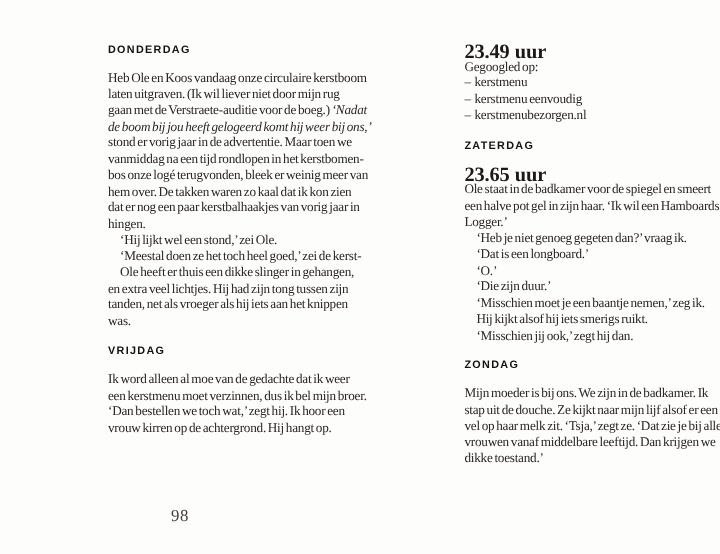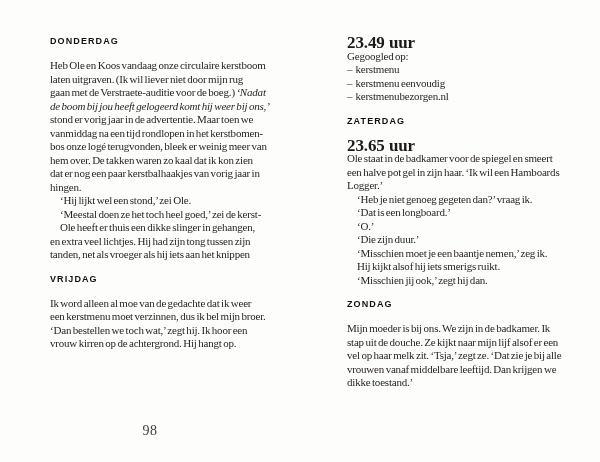--- a/index.html
+++ b/index.html
@@ -5,21 +5,21 @@
   html,body { margin:0; padding:0; }
   body {
     width:600px; height:462px;
     background:#fdfdfc;
     font-family:"Liberation Serif", serif;
     color:#2a2522;
     overflow:hidden;
   }
   .spread { position:relative; width:600px; height:462px; }
   .page-content {
-    position:absolute; top:36px; width:250px;
+    position:absolute; top:36px; width:250px;margin-left:40px;
   }
   #page-left-content  { left:50px;  }
   #page-right-content { left:347px; }
   .line {
     white-space:pre;
     font-size:11px;
     line-height:13.5px;
     letter-spacing:-0.2px;
     word-spacing:-1px;
   }
@@ -74,20 +74,21 @@
       <div class="paragraph">
         <div class="line first-indent"><span>‘Hij lijkt wel een stond,’ zei Ole.</span></div>
       </div>
       <div class="paragraph">
         <div class="line first-indent"><span>‘Meestal doen ze het toch heel goed,’ zei de kerst-</span></div>
       </div>
       <div class="paragraph">
         <div class="line first-indent"><span>Ole heeft er thuis een dikke slinger in gehangen,</span></div>
         <div class="line"><span>en extra veel lichtjes. Hij had zijn tong tussen zijn</span></div>
         <div class="line"><span>tanden, net als vroeger als hij iets aan het knippen</span></div>
+        <div class="line"><span>was.</span></div>
       </div>
       <div class="heading">VRIJDAG</div>
       <div class="paragraph">
         <div class="line"><span>Ik word alleen al moe van de gedachte dat ik weer</span></div>
         <div class="line"><span>een kerstmenu moet verzinnen, dus ik bel mijn broer.</span></div>
         <div class="line"><span>‘Dan bestellen we toch wat,’ zegt hij. Ik hoor een</span></div>
         <div class="line"><span>vrouw kirren op de achtergrond. Hij hangt op.</span></div>
       </div>
     </div>
   <div class="page-content" id="page-right-content">

